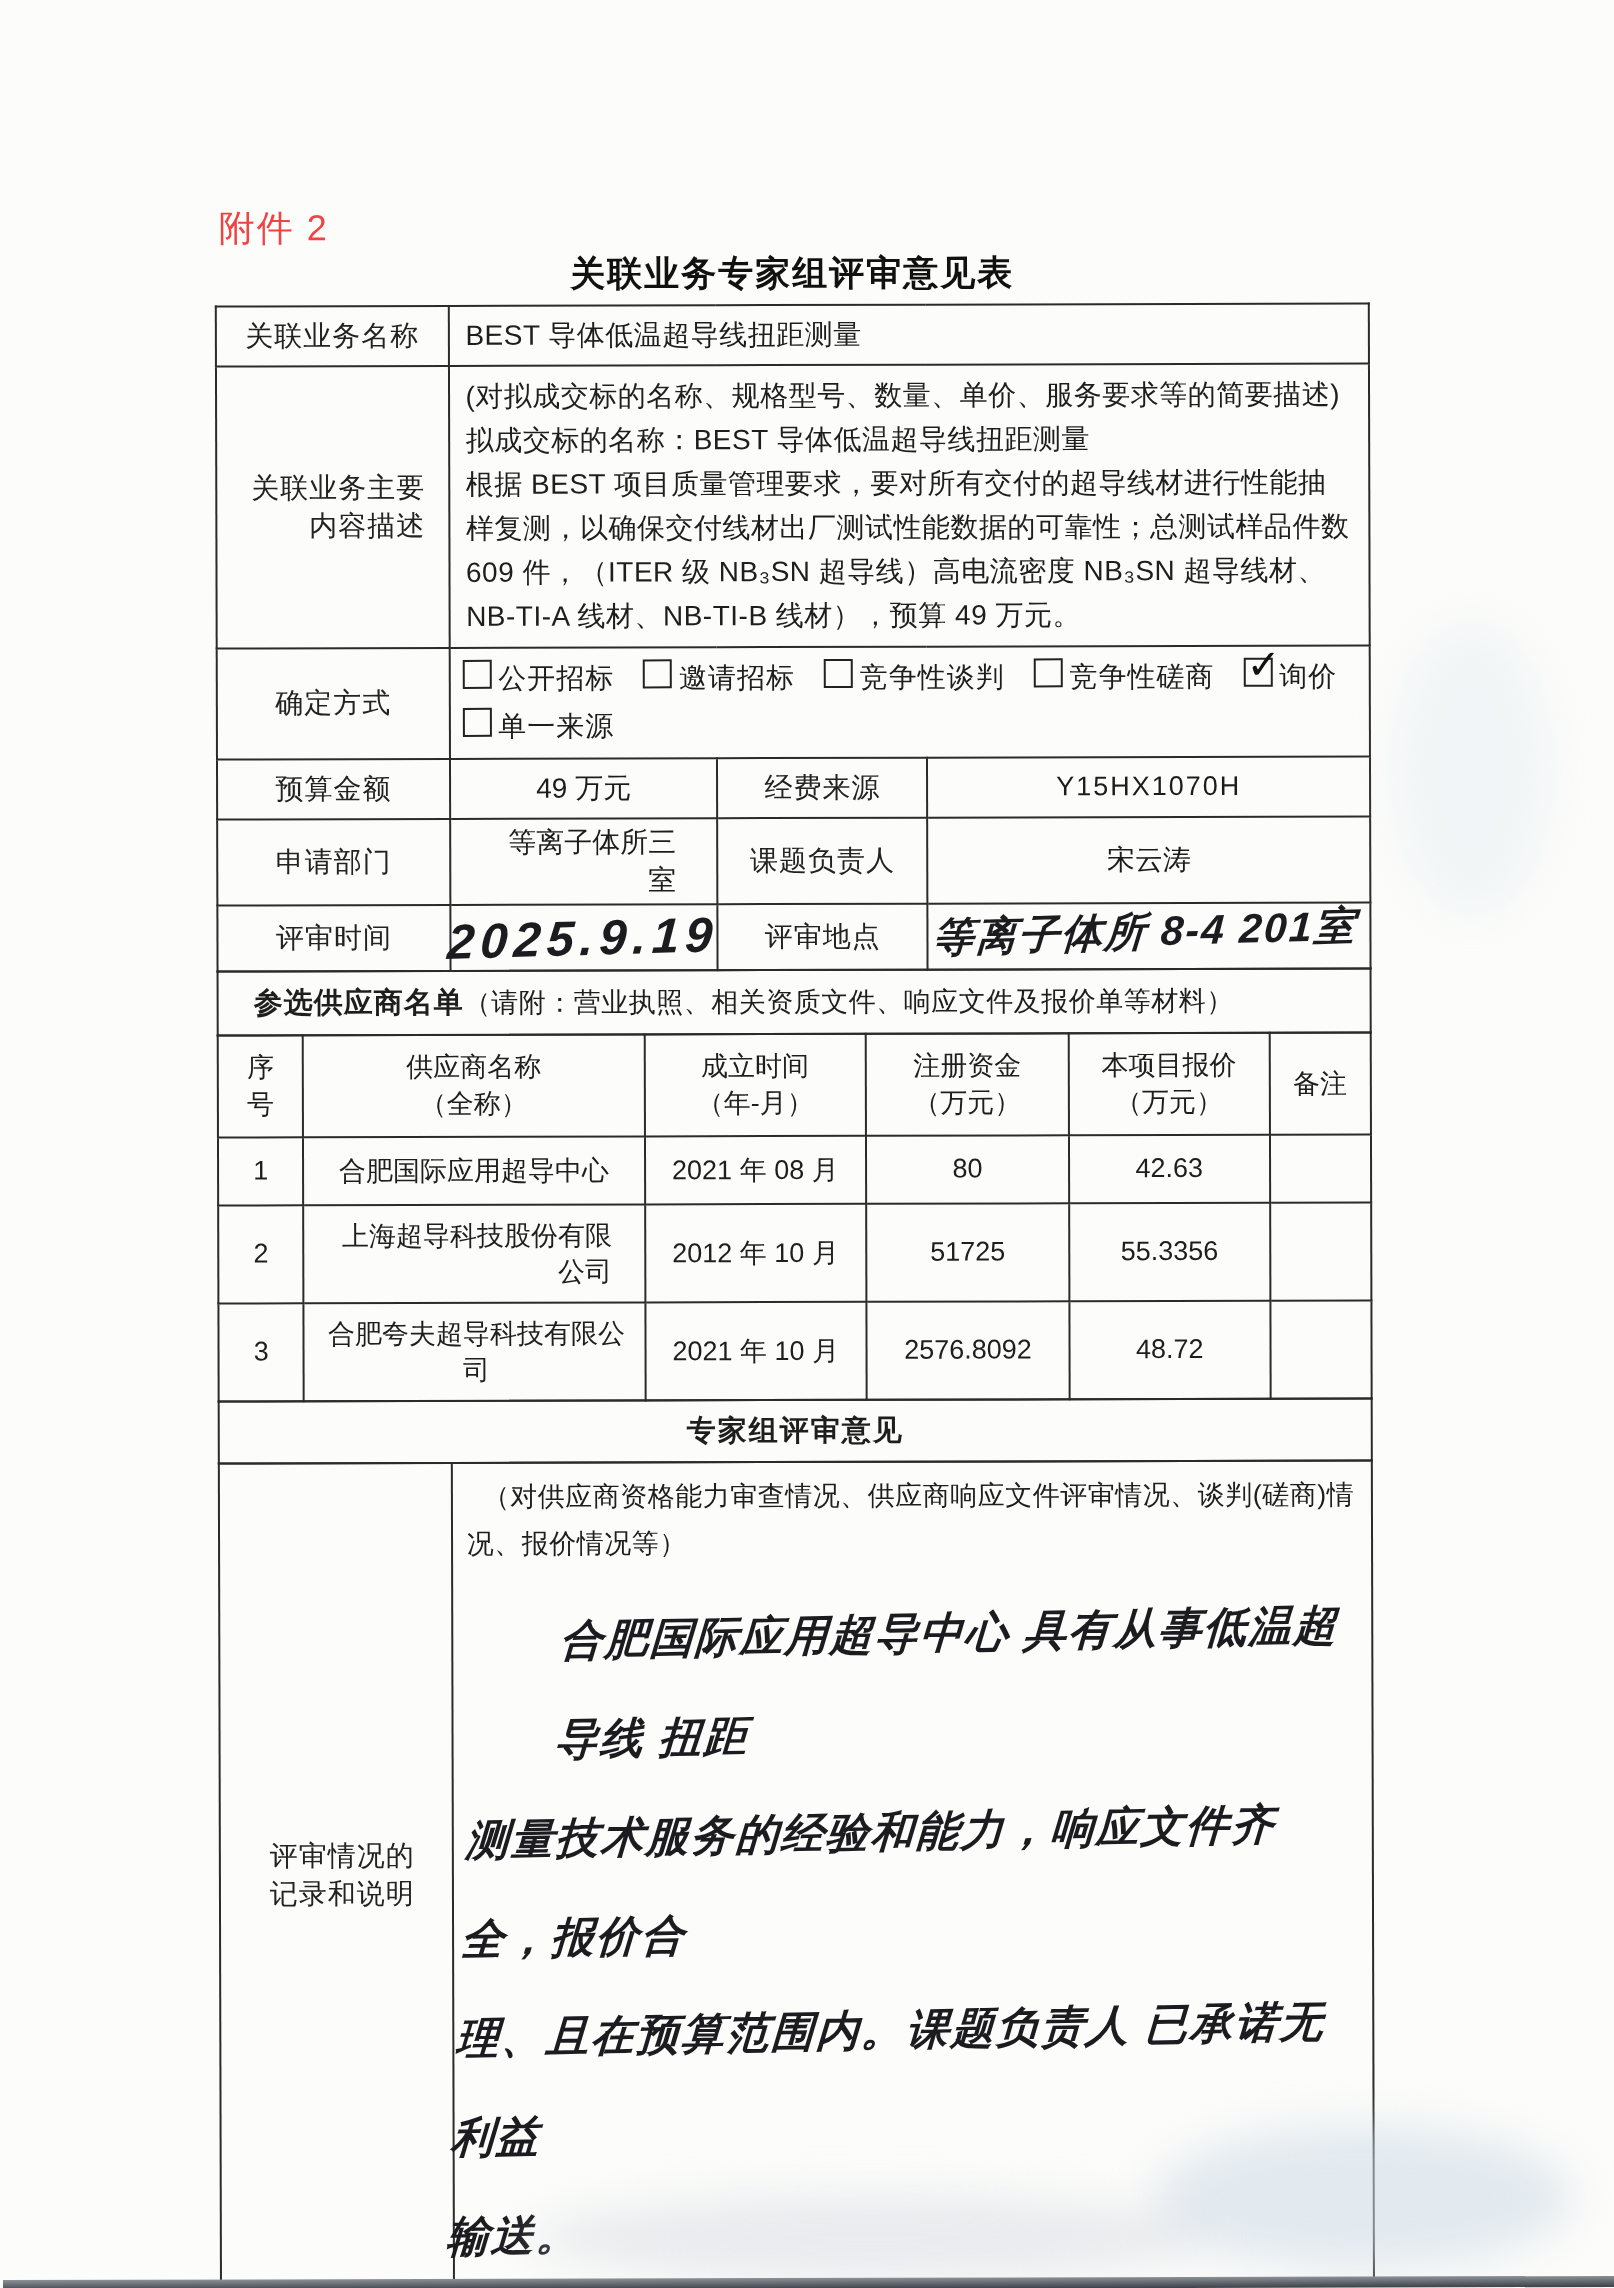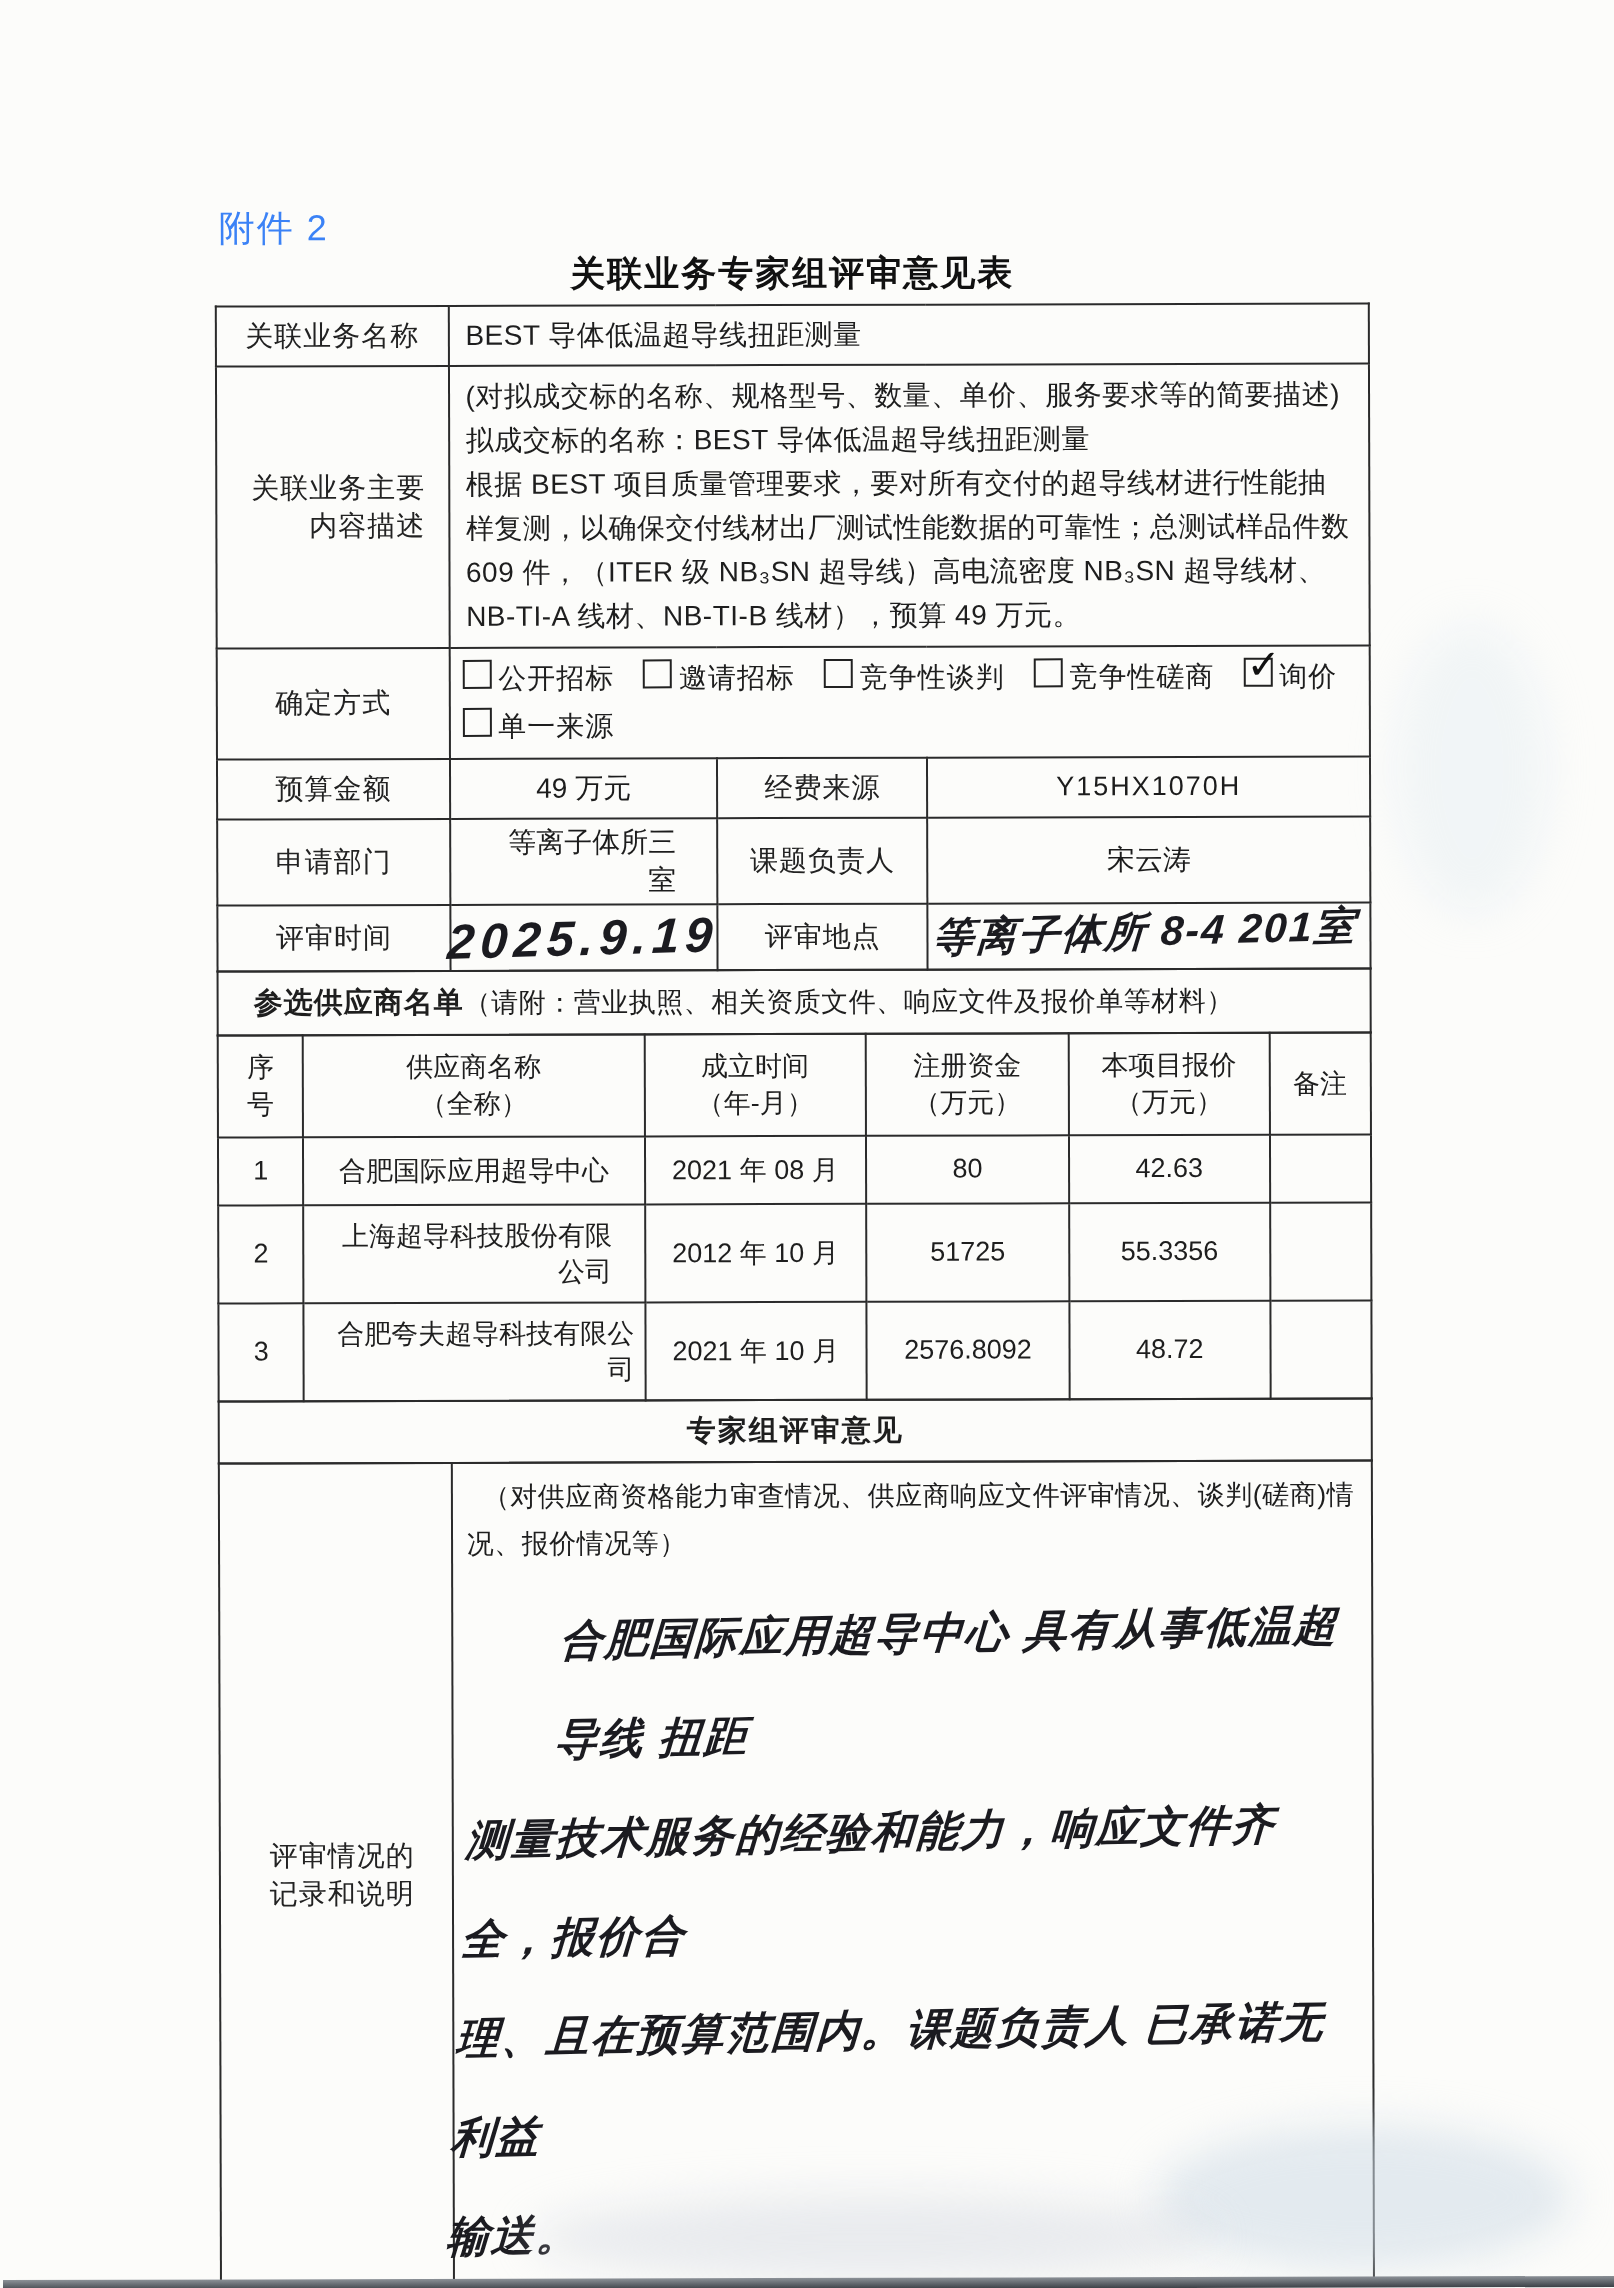--- a/index.html
+++ b/index.html
@@ -6,21 +6,21 @@
   body{
     width:1614px;height:2289px;position:relative;overflow:hidden;
     background:#fcfcfa;
     font-family:"Liberation Sans","DejaVu Sans",sans-serif;
     color:#1e1e1e;
   }
   .page{position:absolute;inset:0;transform:rotate(-0.15deg);}
   
   .attachment{
     position:absolute;left:221px;top:203px;
-    font-size:36px;letter-spacing:2px;color:#3b82f6;
+    font-size:36px;letter-spacing:2px;color:#ef4444;
   }
   .doc-title{
     position:absolute;left:217px;top:250px;width:1155px;
     text-align:center;font-size:35px;font-weight:700;letter-spacing:2px;color:#111;
   }
   
   .tablewrap{position:absolute;left:217px;top:304px;width:1155px;}
   table{width:100%;border-collapse:collapse;table-layout:fixed;margin-top:-2px;}
   table:first-child{margin-top:0;}
   td{border:2px solid #2b2b2b;padding:3.9px 9.8px;vertical-align:middle;}
@@ -52,21 +52,21 @@
   }
   
   .banner1{font-size:28px;padding:7.8px 9.8px 7.8px 35px;}
   .banner1 .b{font-weight:700;font-size:29px;letter-spacing:1px;}
   .banner1 .n{font-size:27px;letter-spacing:0.5px;}
   .banner2{justify-content:center;font-weight:700;font-size:29px;letter-spacing:2px;padding:7.8px 0;}
   
   .sup td{font-size:27px;text-align:center;}
   .sup .hdr div{line-height:37px;}
   .seq{width:1.2em;margin:9px auto;line-height:39px;}
-  .sup .name-left{text-align:right;padding-left:13.7px;}
+  .sup .name-left{text-align:center;padding-left:13.7px;}
   
   .note{
     font-size:27px;line-height:47px;letter-spacing:0.5px;text-align:left;
     padding:9.8px 13.7px 0 13.7px;text-indent:0.6em;
   }
   .lastcell{vertical-align:top;padding:0;}
   
   .hw{
     font-style:italic;font-weight:600;color:#1b1b20;
     transform:rotate(-1.5deg) skewX(-5deg);transform-origin:left center;

